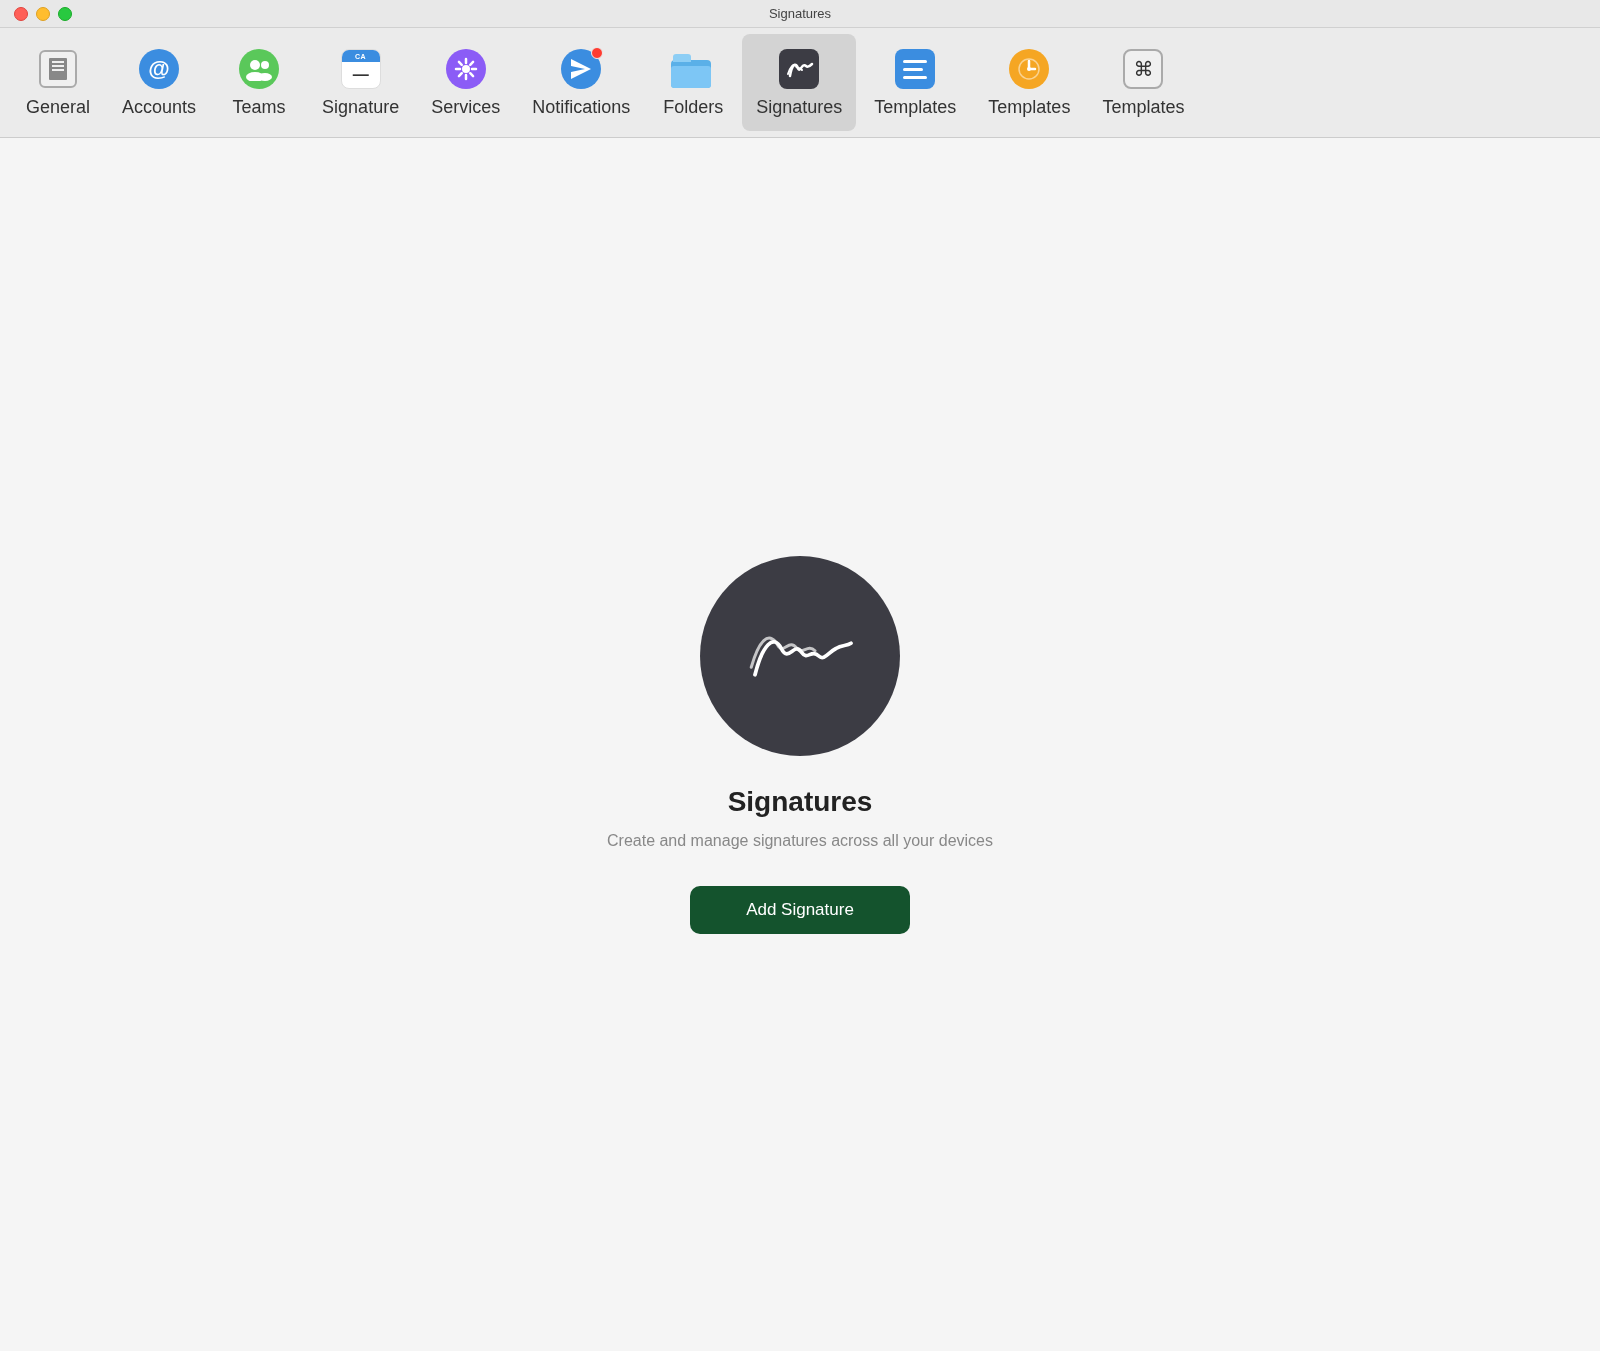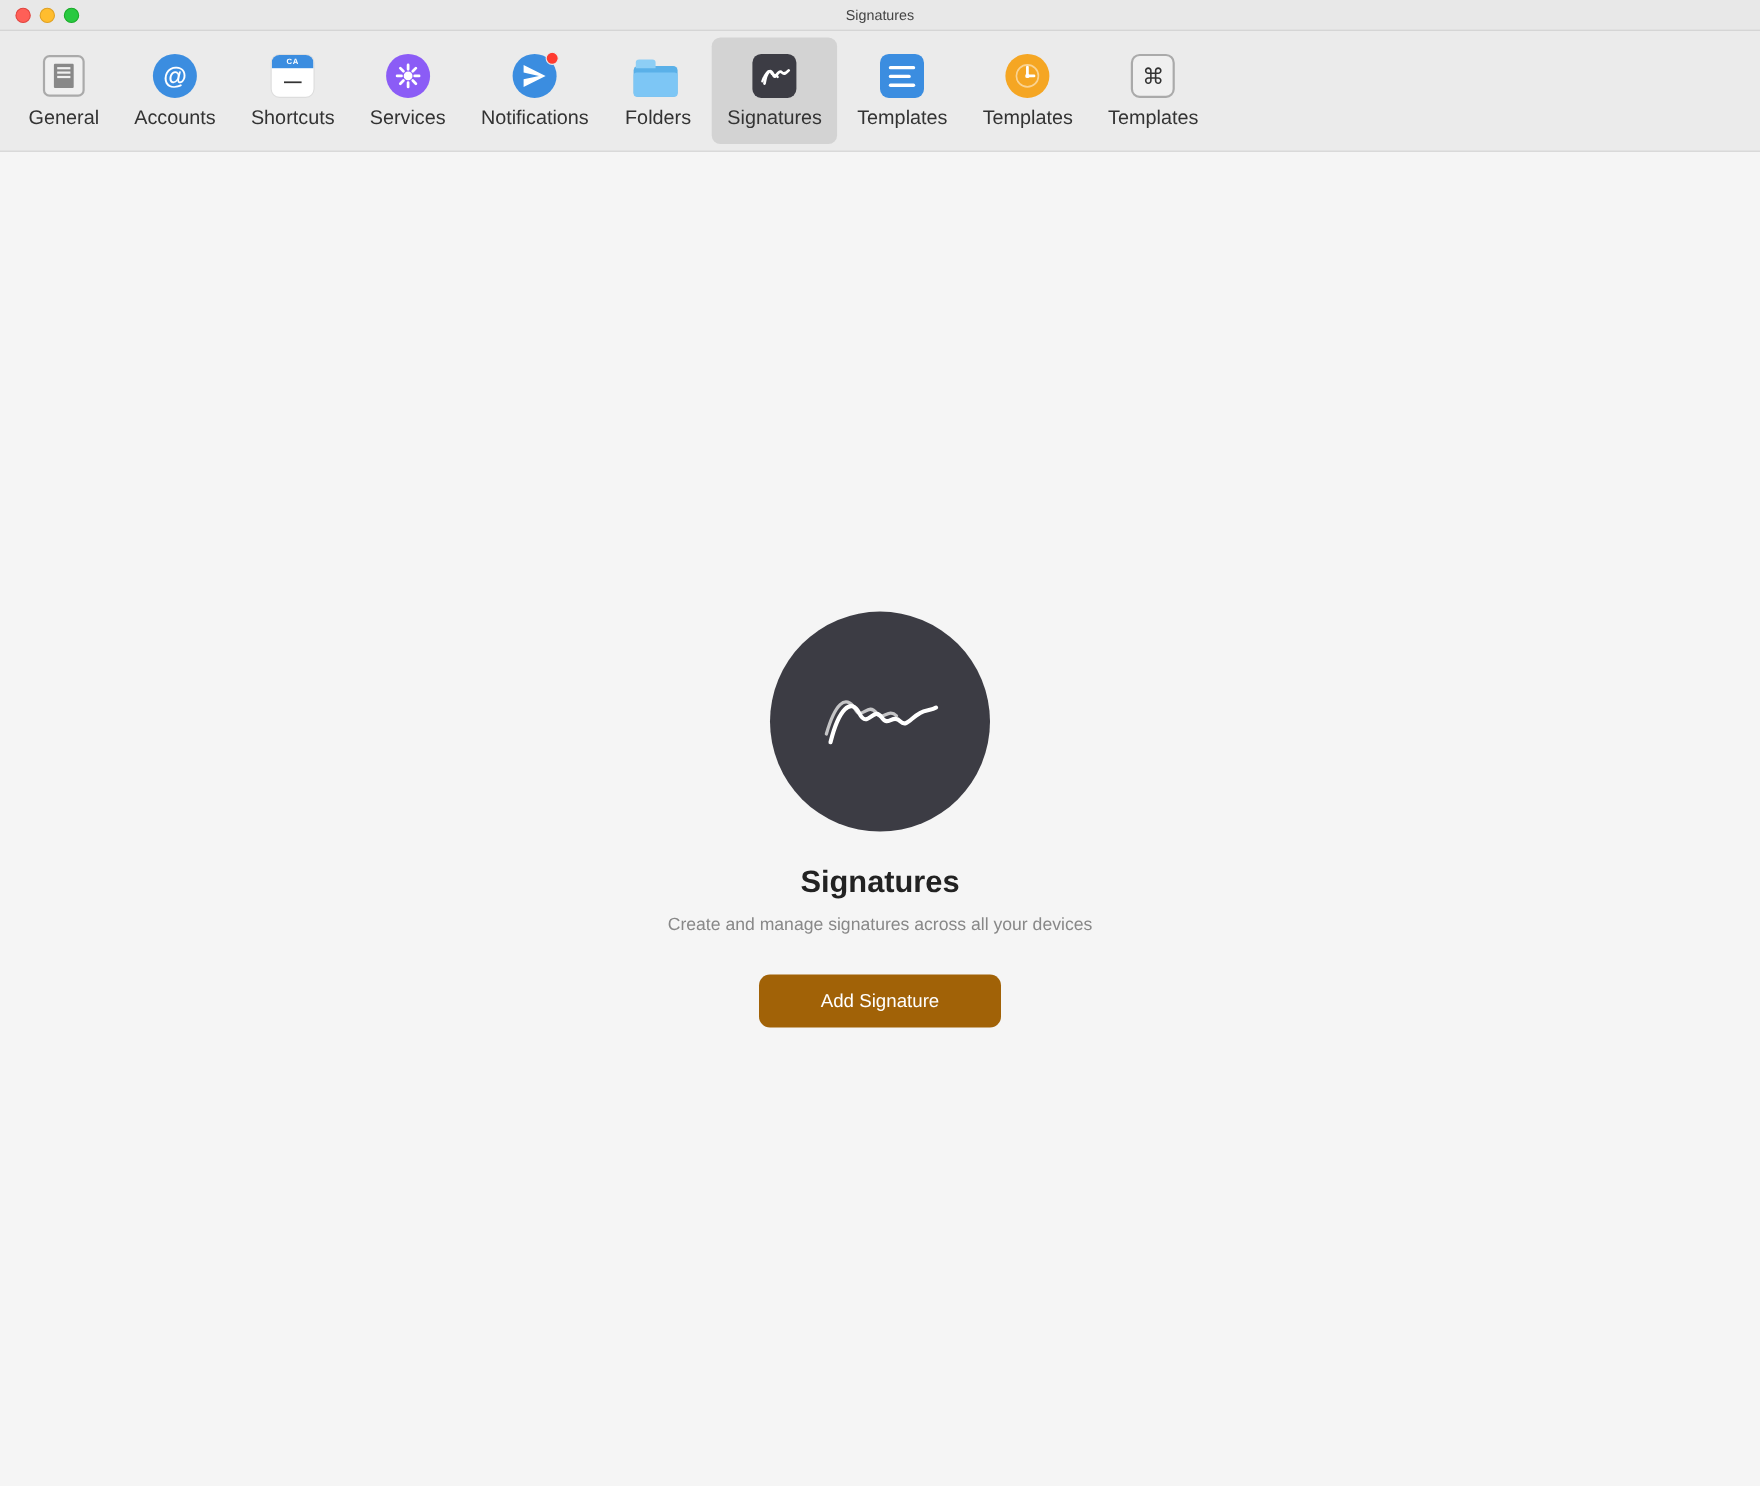--- a/index.html
+++ b/index.html
@@ -343,21 +343,21 @@
       margin-bottom: 14px;
     }
 
     .main-subtitle {
       font-size: 16px;
       color: #888;
       margin-bottom: 36px;
     }
 
     .add-signature-btn {
-      background: #a16207;
+      background: #14532d;
       color: white;
       border: none;
       border-radius: 10px;
       padding: 14px 50px;
       font-size: 17px;
       font-weight: 500;
       cursor: pointer;
       min-width: 220px;
     }
   </style>
@@ -384,29 +384,42 @@
     <span class="toolbar-item-label">General</span>
   </div>
 
   <div class="toolbar-item">
     <div class="icon-wrap">
       <div class="icon-accounts">@</div>
     </div>
     <span class="toolbar-item-label">Accounts</span>
   </div>
 
+  <div class="toolbar-item">
+    <div class="icon-wrap">
+      <div class="icon-teams">
+        <svg width="28" height="24" viewBox="0 0 28 24" fill="white">
+          <circle cx="10" cy="8" r="5"></circle>
+          <circle cx="20" cy="8" r="4"></circle>
+          <ellipse cx="10" cy="20" rx="9" ry="5"></ellipse>
+          <ellipse cx="20" cy="20" rx="7" ry="4"></ellipse>
+        </svg>
+      </div>
+    </div>
+    <span class="toolbar-item-label">Teams</span>
+  </div>
 
   <div class="toolbar-item">
     <div class="icon-wrap">
       <div class="icon-calendar">
         <div class="cal-header">CA</div>
         <div class="cal-body">—</div>
       </div>
     </div>
-    <span class="toolbar-item-label">Shortcuts</span>
+    <span class="toolbar-item-label">Signature</span>
   </div>
 
   <div class="toolbar-item">
     <div class="icon-wrap">
       <div class="icon-services">
         <svg width="24" height="24" viewBox="0 0 24 24" fill="white">
           <circle cx="12" cy="12" r="4" fill="white"></circle>
           <path d="M12 2 L12 6 M12 18 L12 22 M2 12 L6 12 M18 12 L22 12 M4.93 4.93 L7.76 7.76 M16.24 16.24 L19.07 19.07 M19.07 4.93 L16.24 7.76 M7.76 16.24 L4.93 19.07" stroke="white" stroke-width="2.5" stroke-linecap="round"></path>
         </svg>
       </div>

